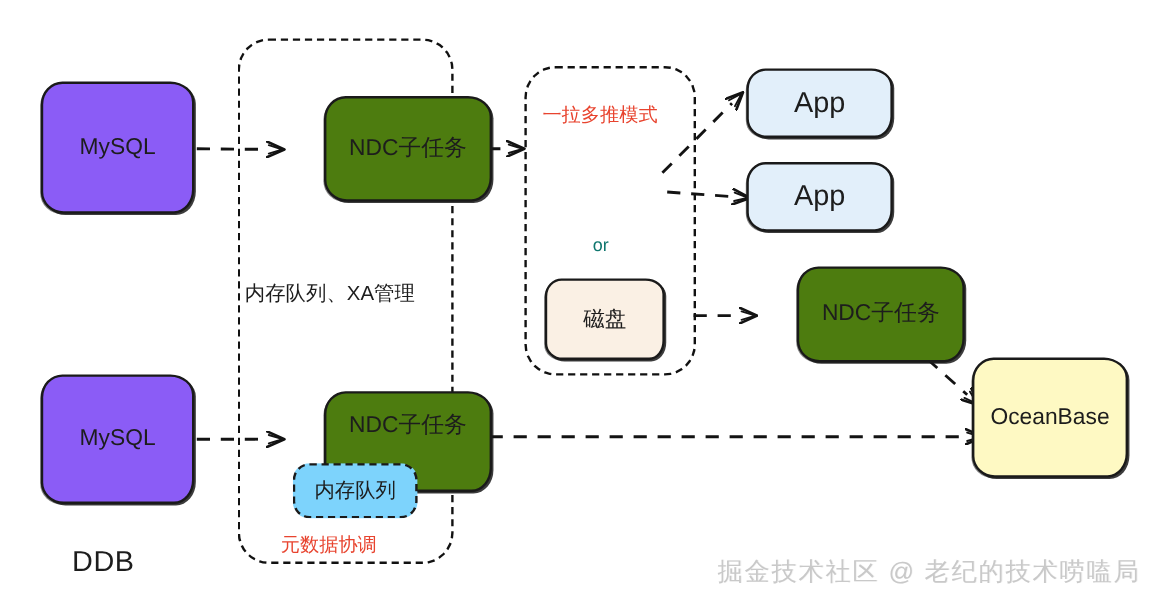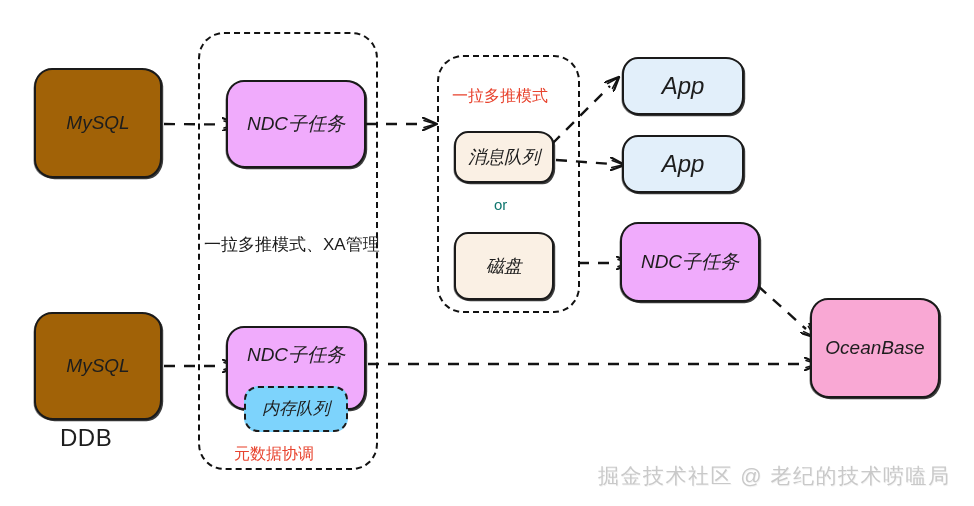--- a/index.html
+++ b/index.html
@@ -33,45 +33,45 @@
     box-sizing: border-box;
     text-align: center;
     line-height: 1.15;
     color: #1d1d1d;
     z-index: 3;
   }
   .node .lbl {
     position: relative;
     z-index: 2;
     pointer-events: none;
-    font-style: italic;
   }
   
   .sketch {
     border: 2.5px solid #1a1a1a;
     border-radius: 18px 20px 17px 19px / 19px 17px 20px 18px;
     box-shadow: 1.6px 1.6px 0 -0.4px rgba(26,26,26,0.85),
                 -1.2px 1.1px 0 -0.7px rgba(26,26,26,0.55);
   }
   .node-mysql {
-    background: #a16207;
+    background: #8b5cf6;
     font-size: 19px;
   }
   .node-ndc {
-    background: #f0abfc;
+    background: #4d7c0f;
     font-size: 19px;
+    margin-left: 44px;
   }
   .node-app {
     background: #E2EFFA;
     border-width: 2px;
     font-size: 24px;
     border-radius: 16px 18px 15px 17px / 17px 15px 18px 16px;
   }
   .node-ob {
-    background: #f9a8d4;
+    background: #fef9c3;
     font-size: 19px;
   }
   .node-cream {
     background: #FAF0E4;
     font-size: 18px;
     border-radius: 14px 16px 13px 15px / 15px 13px 16px 14px;
   }
   .node-memq {
     background: #7dd3fc;
     border: 2.2px dashed #1a1a1a;
@@ -158,23 +158,20 @@
   <div class="dashbox" style="left:437px; top:55px; width:143px; height:258px;"></div>
 
   <div class="node sketch node-mysql" style="left:34px; top:68px; width:128px; height:110px;">
     <span class="lbl">MySQL</span>
   </div>
 
   <div class="node sketch node-ndc" style="left:226px; top:80px; width:140px; height:88px;">
     <span class="lbl">NDC子任务</span>
   </div>
 
-  <div class="node sketch node-cream" style="left:454px; top:131px; width:100px; height:52px;">
-    <span class="lbl">消息队列</span>
-  </div>
 
   <div class="node sketch node-cream" style="left:454px; top:232px; width:100px; height:68px;">
     <span class="lbl">磁盘</span>
   </div>
 
   <div class="node sketch node-app" style="left:622px; top:57px; width:122px; height:58px;">
     <span class="lbl">App</span>
   </div>
 
   <div class="node sketch node-app" style="left:622px; top:135px; width:122px; height:58px;">
@@ -198,21 +195,21 @@
   </div>
 
   <div class="node node-memq" style="left:244px; top:386px; width:104px; height:46px;">
     <span class="lbl">内存队列</span>
   </div>
 
   <div class="plain-text red-text" style="left:452px; top:86px;">一拉多推模式</div>
 
   <div class="plain-text or-text" style="left:494px; top:196px;">or</div>
 
-  <div class="plain-text meta-text" style="left:204px; top:233px;">一拉多推模式、XA管理</div>
+  <div class="plain-text meta-text" style="left:204px; top:233px;">内存队列、XA管理</div>
 
   <div class="plain-text red-text" style="left:234px; top:444px;">元数据协调</div>
 
-  <div class="plain-text ddb-text" style="left:60px; top:424px;">DDB</div>
+  <div class="plain-text ddb-text" style="left:60px; top:455px;">DDB</div>
 
   <div class="watermark" style="left:584px; top:462px;margin-left:14px;">掘金技术社区 @ 老纪的技术唠嗑局</div>
 
 </div>
 
 </body></html>

